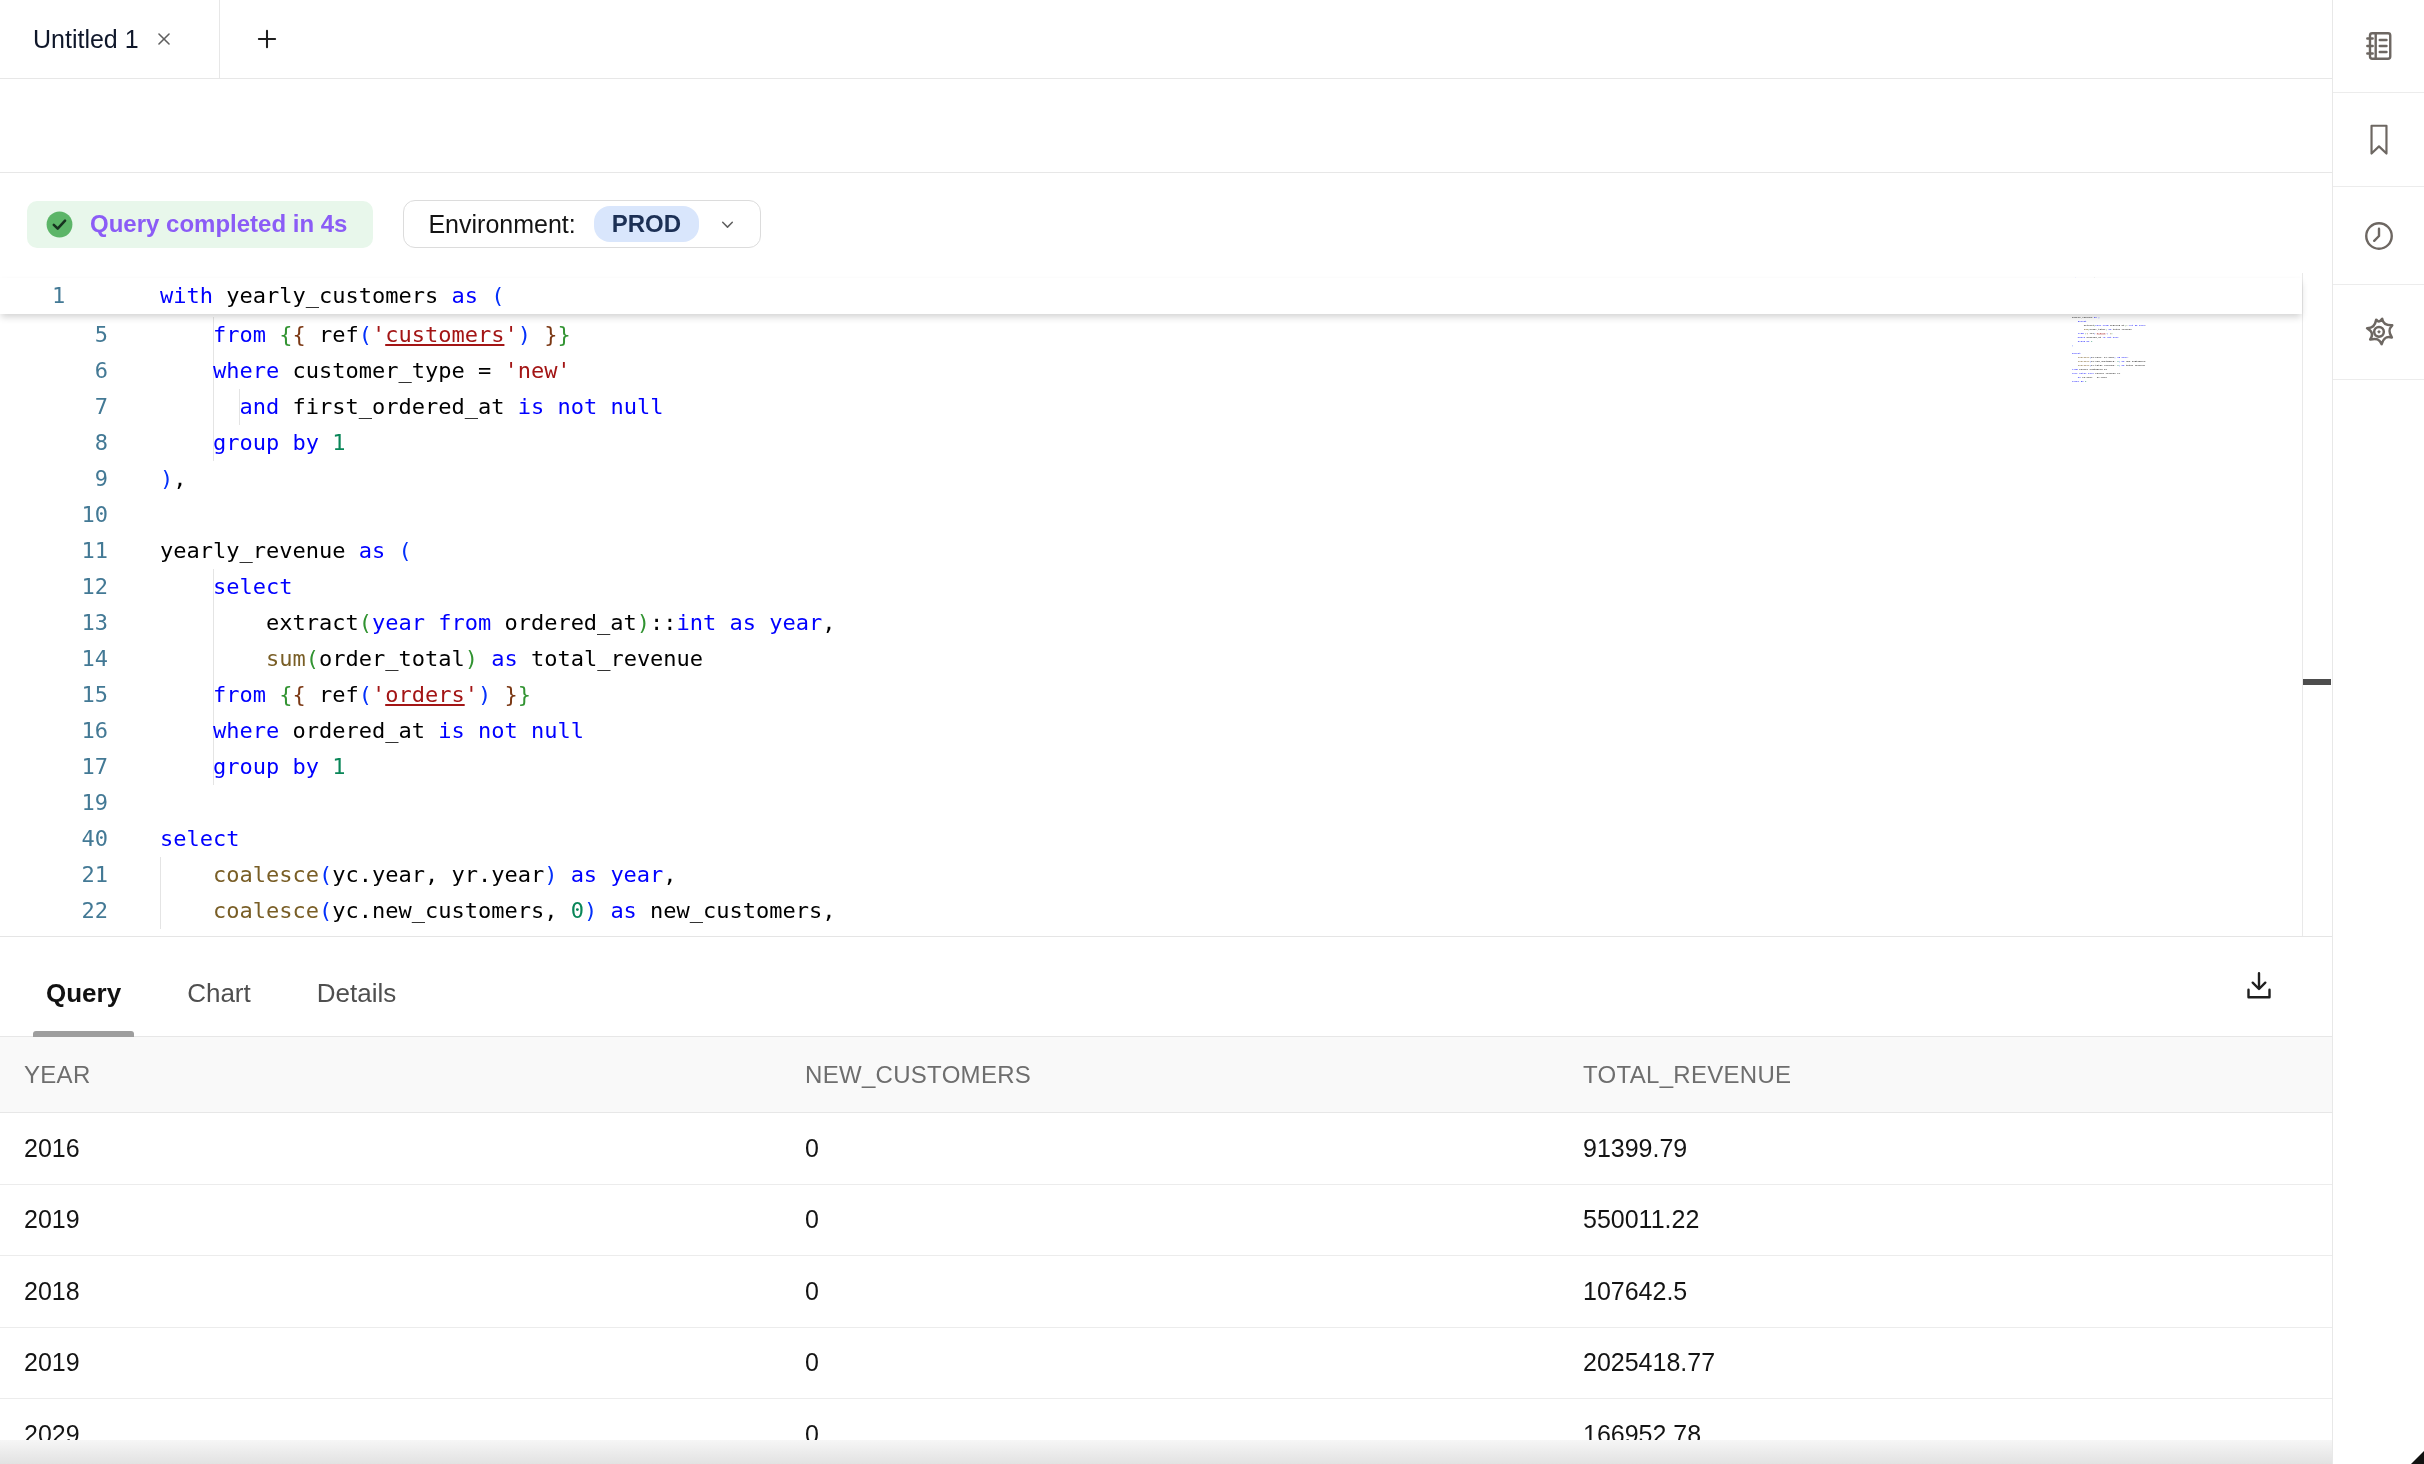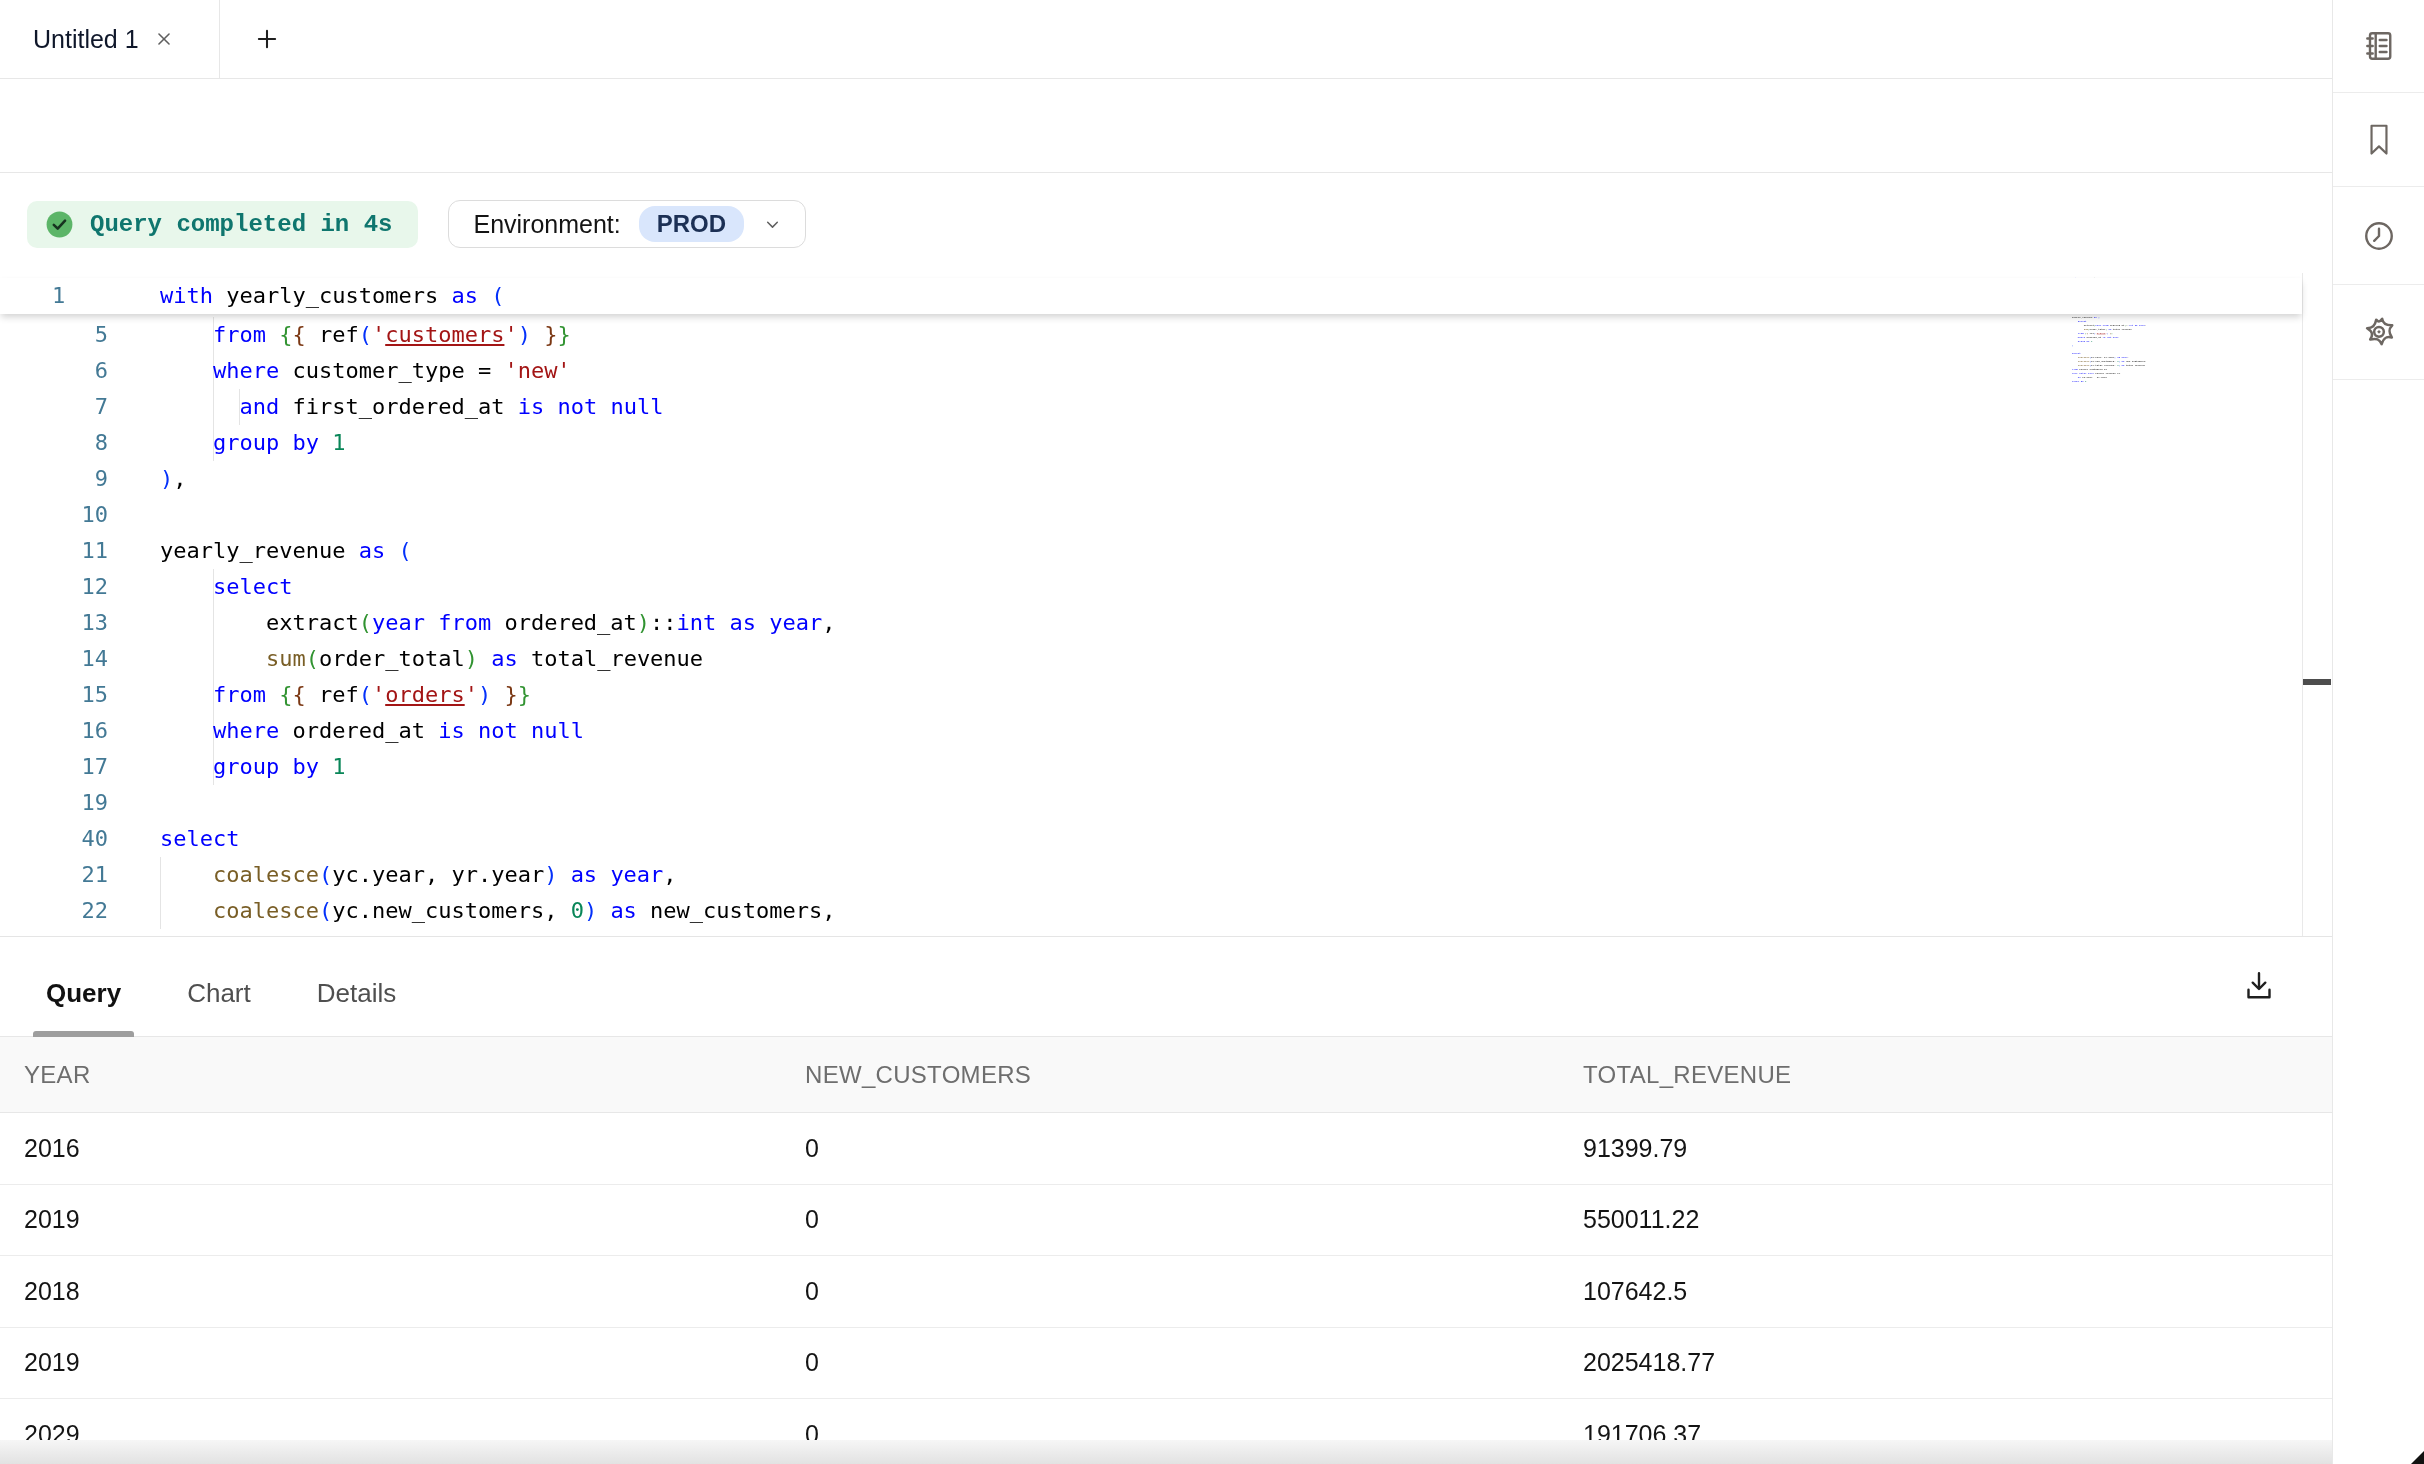--- a/index.html
+++ b/index.html
@@ -39,21 +39,21 @@
   .run-btn { position:absolute; left:2171px; top:98px; width:129px; height:63px;
     border:none; border-radius:10px; background:#1a1a1a; color:#fff;
     display:flex; align-items:center; justify-content:center; gap:12px;
     font-size:25px; font-weight:500; cursor:pointer; }
 
   
   .editor-region { position:absolute; top:173px; left:0; width:2332px; height:763px; background:#fff; }
   .status-row { position:absolute; top:27px; left:27px; display:flex; gap:30px; align-items:center; }
   .query-pill { height:47px; background:#e8f7eb; border-radius:10px;
     display:flex; align-items:center; gap:15px; padding:0 26px 0 17px; }
-  .query-pill-text { color:#0f766e; font-size:24px; font-weight:600;font-family:Liberation Mono, monospace; }
+  .query-pill-text { color:#8b5cf6; font-size:24px; font-weight:600; }
   .env-select { height:48px; background:#fff; border:1.5px solid #dcdcdc; border-radius:12px;
     display:flex; align-items:center; gap:18px; padding:0 22px 0 24px; cursor:pointer; }
   .env-label { font-size:25px; color:#141414; }
   .env-value { background:#d9e6fc; color:#1c3055; font-size:24px; font-weight:600;
     border-radius:16px; padding:4px 18px; }
 
   .code-scroll { position:absolute; top:141px; left:0; width:2302px; height:622px; overflow:hidden; }
   .code-line { position:relative; height:36px; white-space:pre;
     font-family:"DejaVu Sans Mono","Liberation Mono",monospace; font-size:22px; line-height:36px; }
   .code-line .ln { position:absolute; left:0; top:0; width:108px; text-align:right; color:#437995; }
@@ -269,21 +269,21 @@
             <div>107642.5</div>
           </div>
           <div class="grid-row">
             <div>2019</div>
             <div>0</div>
             <div>2025418.77</div>
           </div>
           <div class="grid-row">
             <div>2029</div>
             <div>0</div>
-            <div>191706.37</div>
+            <div>166952.78</div>
           </div>
         </div>
       <div class="bottom-strip"></div>
     </div>
   </div>
 
   <div class="sidebar">
     <div class="side-cell">
       <span style="display:flex;">
         <svg width="36" height="36" viewBox="0 0 24 24">

